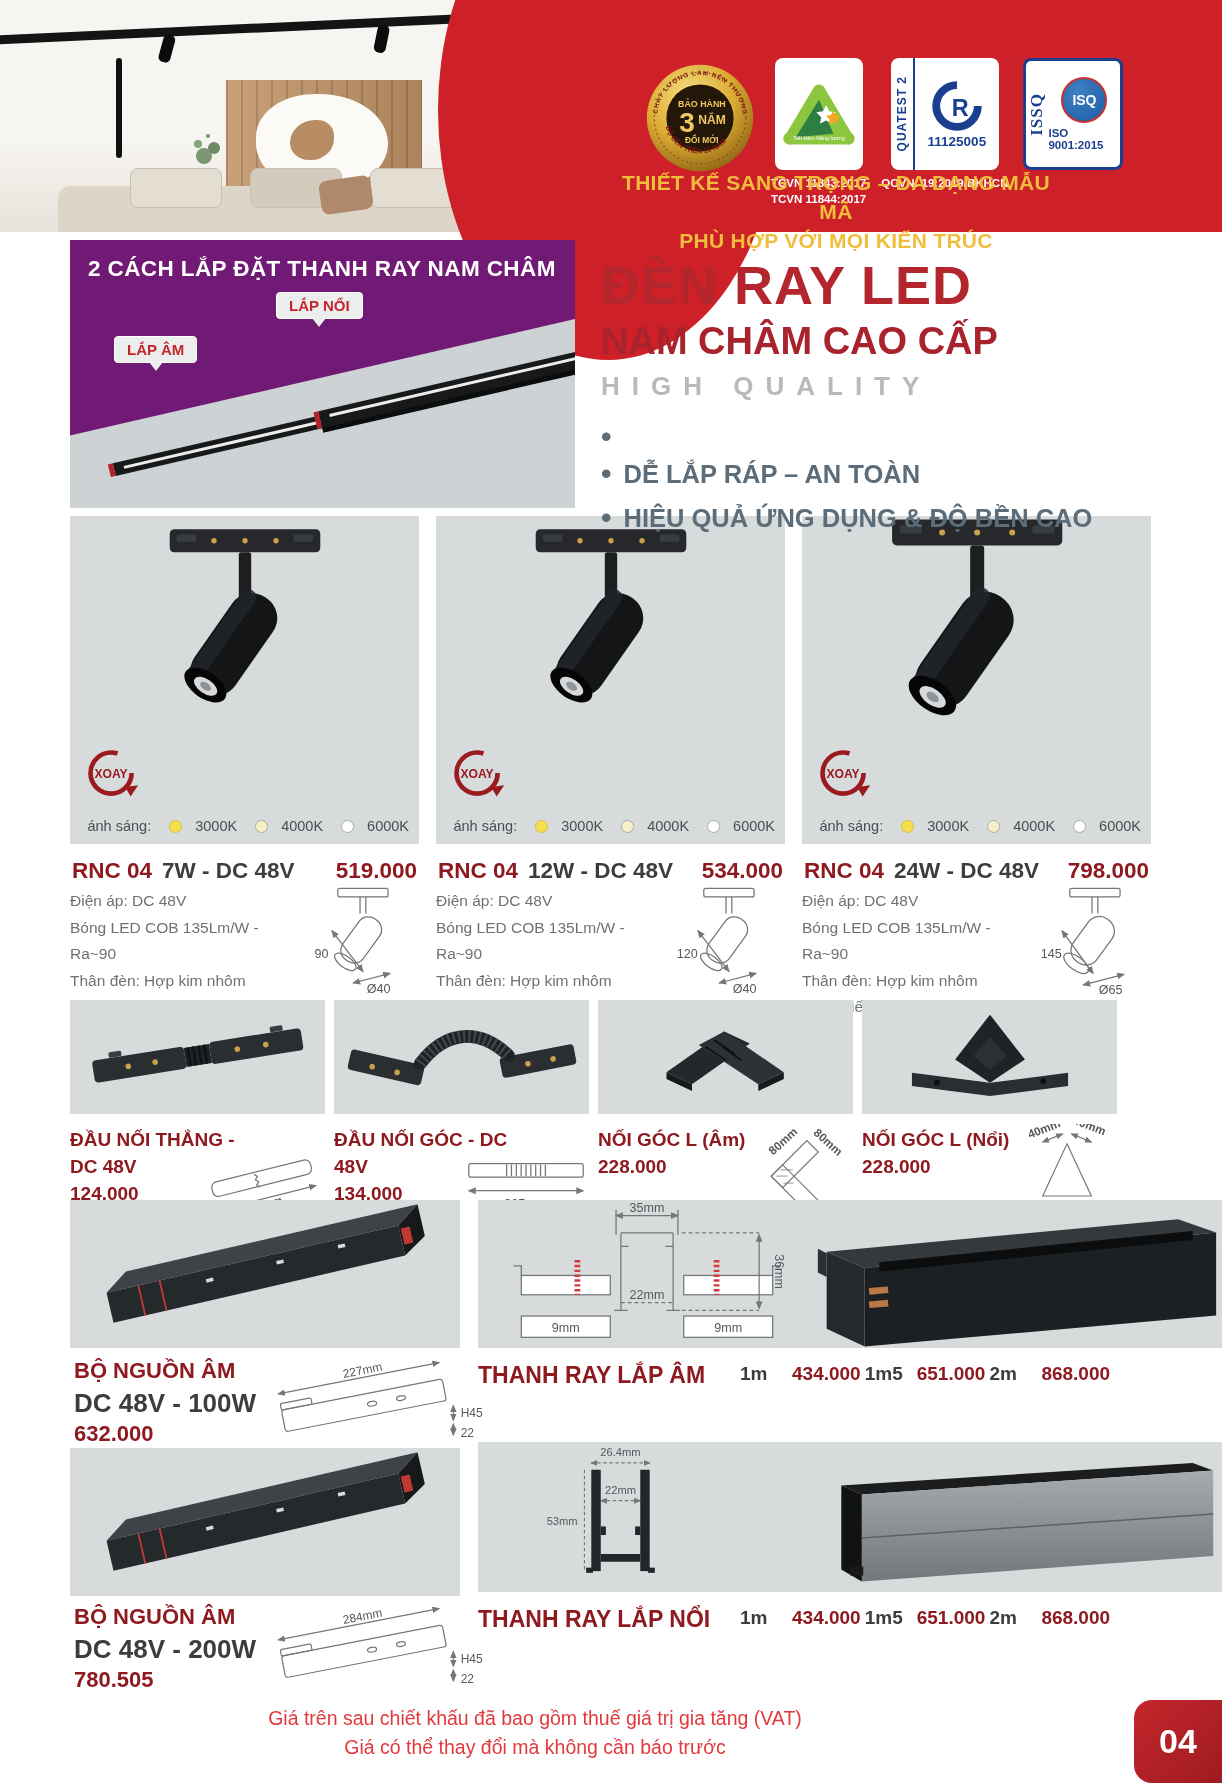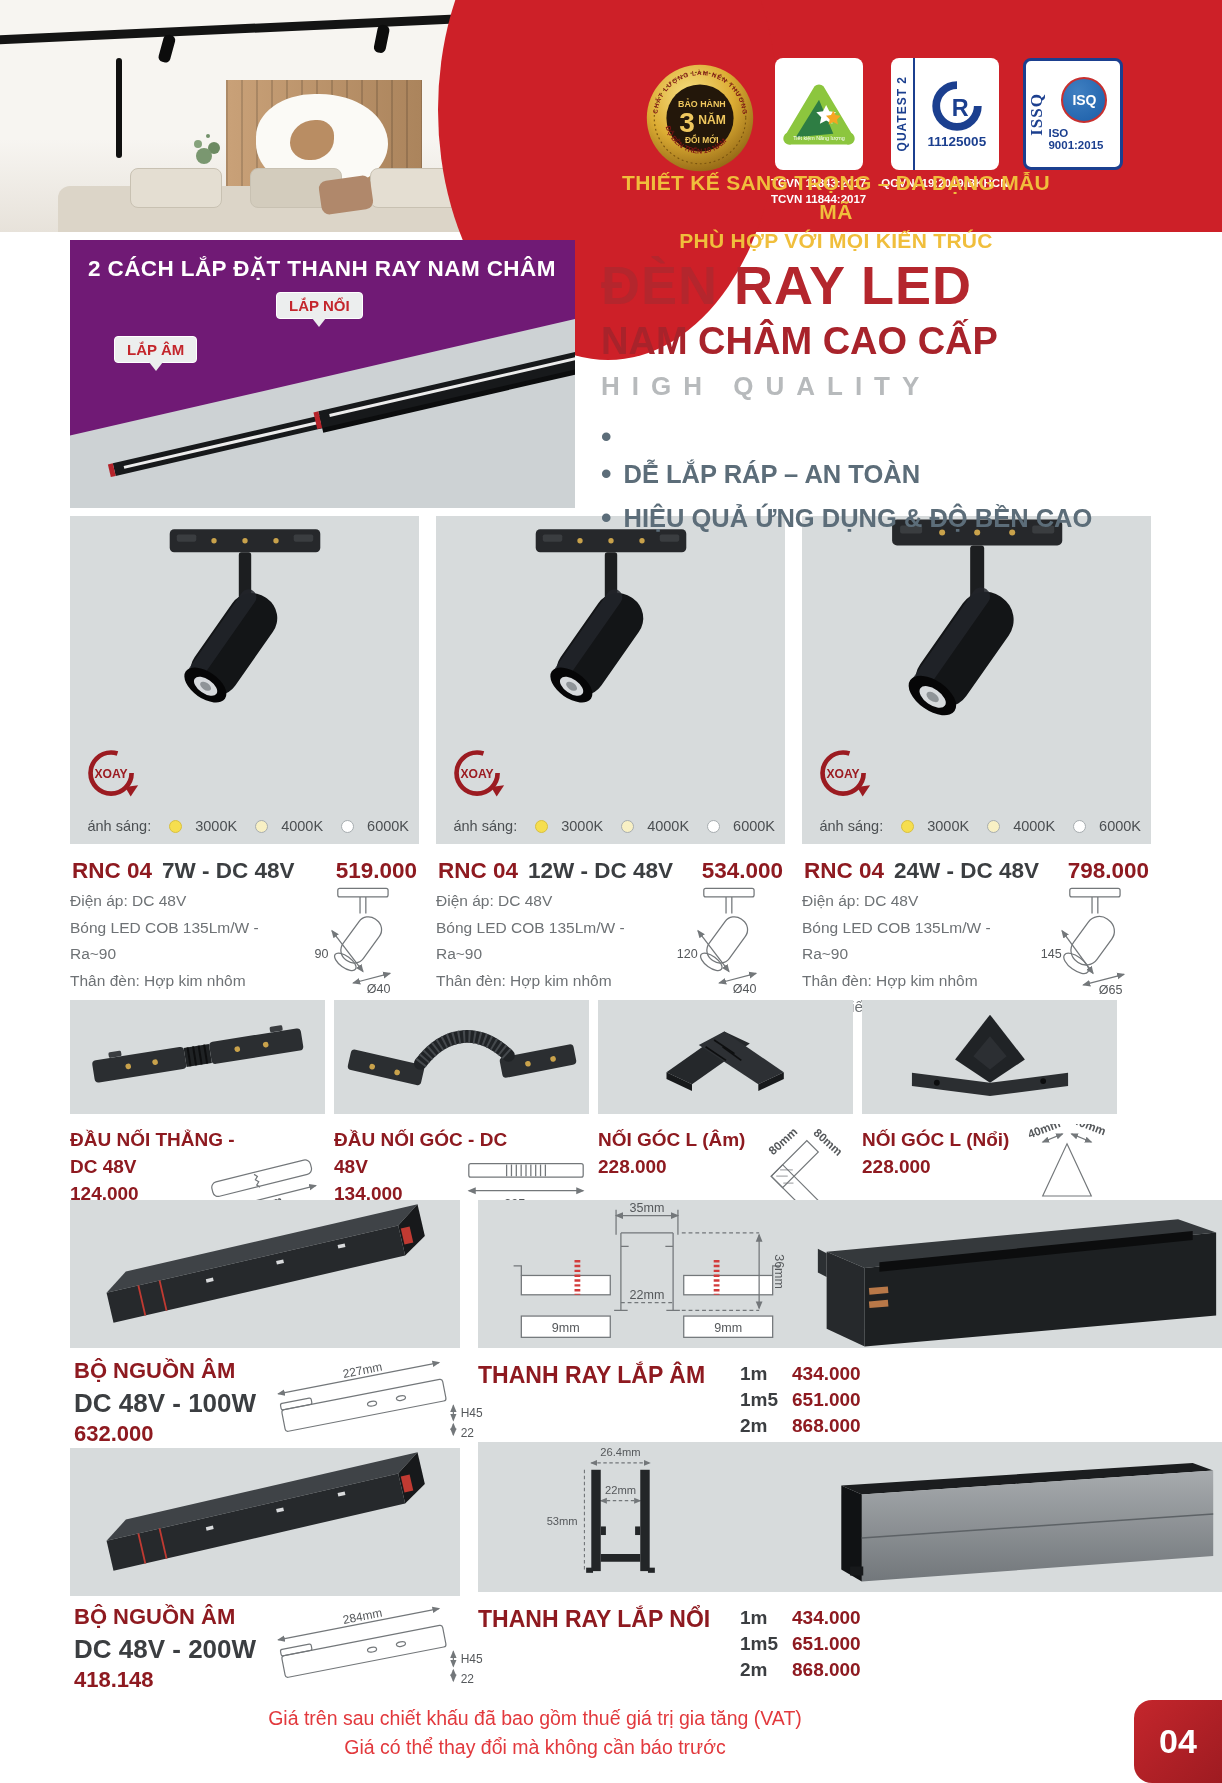--- a/index.html
+++ b/index.html
@@ -103,21 +103,21 @@
 
 
 .gbox{position:absolute;background:#D7DBDC}
 .psl{position:absolute;width:420px}
 .psl .n{color:#8E1A20;font-weight:bold;font-size:22px}
 .psl .s{color:#3B3E41;font-weight:bold;font-size:26px;margin-top:4px}
 .psl .p{color:#8E1A20;font-weight:bold;font-size:22px;margin-top:2px}
 .ps-dim{position:absolute;left:188px;top:-10px}
 .track-label{position:absolute;display:flex;align-items:flex-start}
 .track-label .n{color:#8E1A20;font-weight:bold;font-size:23px;white-space:nowrap;width:262px}
-.plist{display:flex;flex-direction:column;gap:4px;font-weight:bold;font-size:19px;margin-top:1px}
+.plist{display:flex;gap:4px;font-weight:bold;font-size:19px;margin-top:1px}
 .plrow{display:flex}
 .pl-len{width:52px;color:#3B3E41}
 .pl-price{color:#8E1A20}
 
 
 .foot{position:absolute;left:120px;top:1704px;width:830px;text-align:center;font-size:19.5px;color:#E2393D;line-height:29px}
 .page-badge{position:absolute;right:0;top:1700px;width:88px;height:83px;background:linear-gradient(135deg,#C4262C,#9E1B21);border-radius:18px 0 0 18px;color:#fff;font-weight:bold;font-size:34px;display:flex;align-items:center;justify-content:center}
 </style>
 </head>
 <body>
@@ -666,21 +666,21 @@
 </div>
 
 <div class="gbox" style="left:70px;top:1448px;width:390px;height:148px">
   <svg viewBox="0 0 430 160" width="390" height="148">
       <use href="#powerbar"></use>
     </svg>
 </div>
 <div class="psl" style="left:74px;top:1604px">
   <div class="n">BỘ NGUỒN ÂM</div>
   <div class="s">DC 48V - 200W</div>
-  <div class="p">418.148</div>
+  <div class="p">780.505</div>
   <svg class="ps-dim" viewBox="0 0 250 112" width="230" height="104">
     <g class="ln" transform="rotate(-11 120 62)">
       <rect x="22" y="48" width="178" height="24" rx="3"></rect>
       <rect x="22" y="41" width="34" height="7" rx="2"></rect>
       <ellipse cx="120" cy="60" rx="5" ry="2.5"></ellipse>
         <ellipse cx="152" cy="60" rx="5" ry="2.5"></ellipse>
       <line x1="22" y1="30" x2="200" y2="30" marker-start="url(#arr)" marker-end="url(#arr)"></line>
     </g>
     <text class="dt" transform="rotate(-11 110 28)" x="110" y="28" text-anchor="middle">284mm</text>
     <g class="ln">

